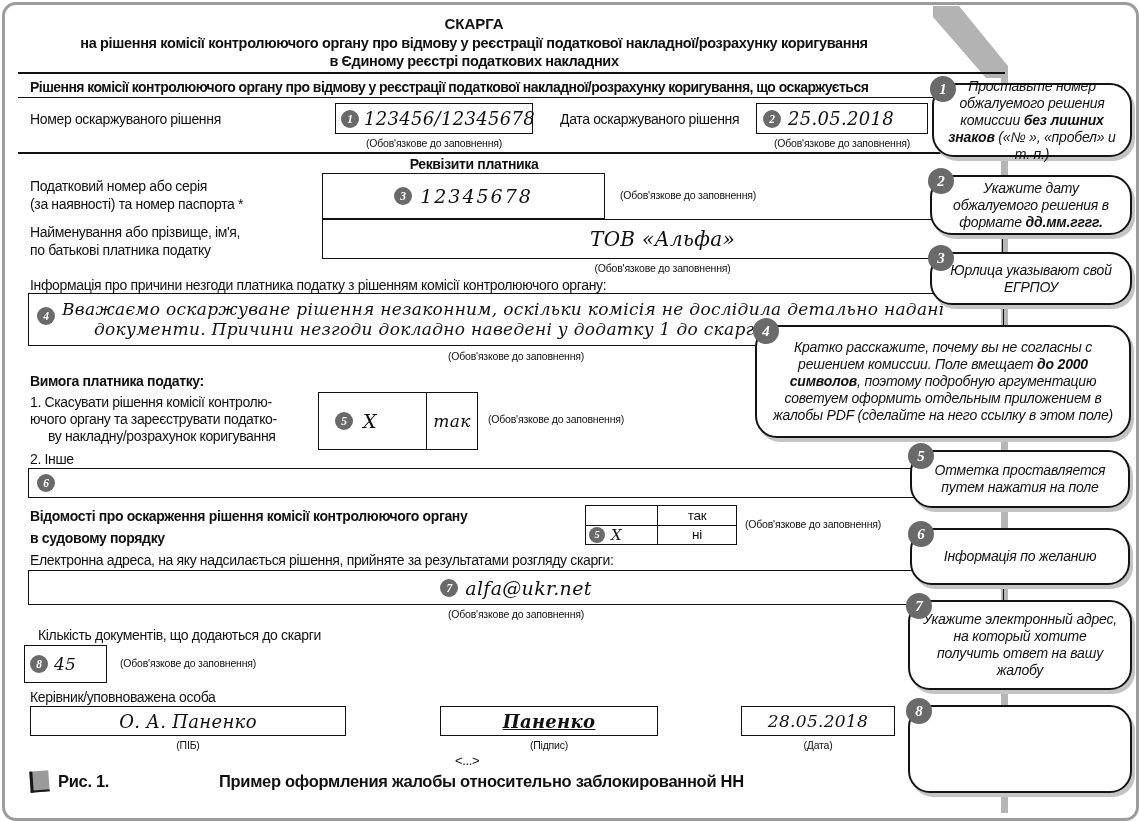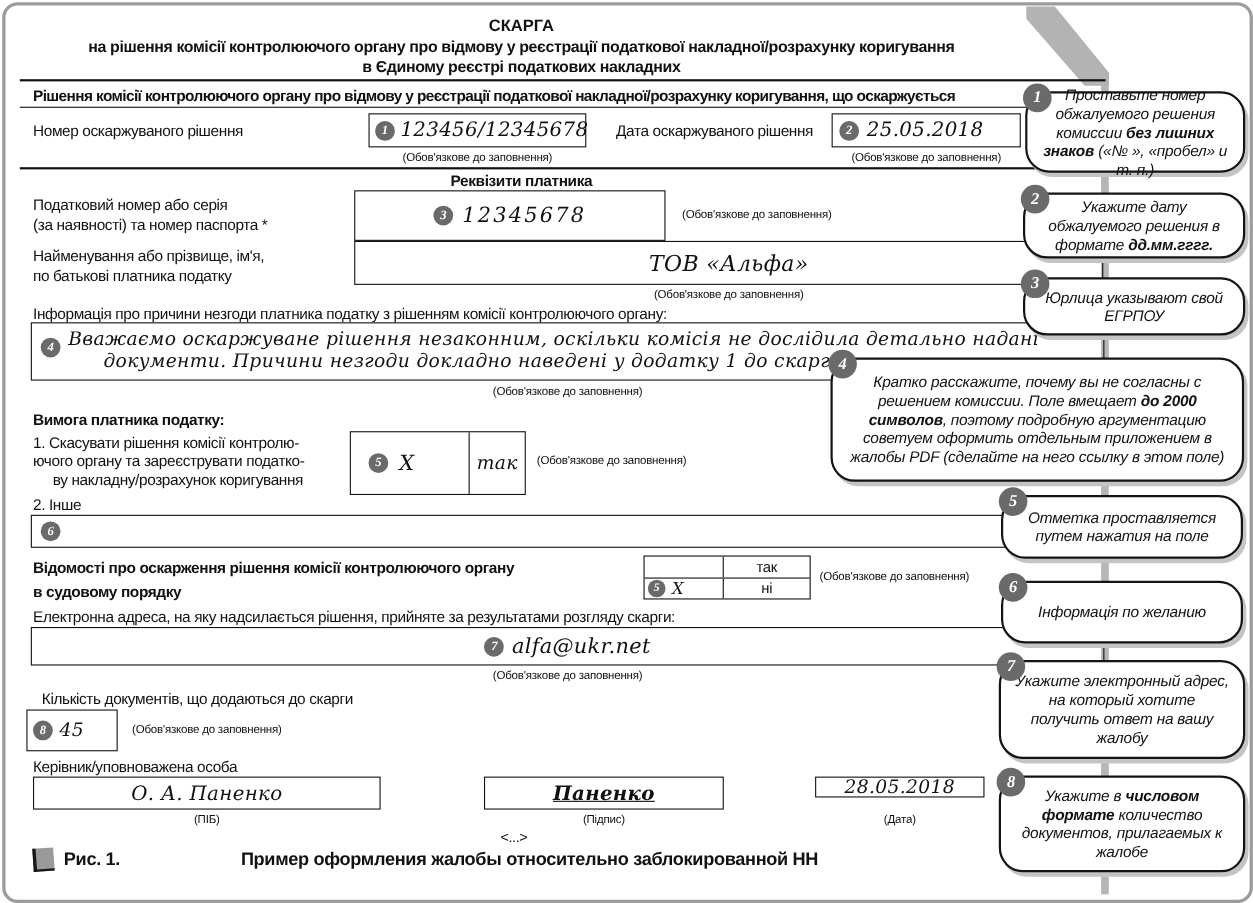--- a/index.html
+++ b/index.html
@@ -141,21 +141,21 @@
 
 <div class="abs formtxt lbl" style="left:30px;top:689px;">Керівник/уповноважена особа</div>
 <div class="abs box" style="left:30px;top:706px;width:316px;height:30px;justify-content:center;">
   <span class="hand" style="font-size:18px;">О. А. Паненко</span>
 </div>
 <div class="abs formtxt small ctr" style="left:30px;top:739px;width:316px;">(ПІБ)</div>
 <div class="abs box" style="left:440px;top:706px;width:218px;height:30px;justify-content:center;">
   <span class="hand b" style="font-size:18px;text-decoration:underline;">Паненко</span>
 </div>
 <div class="abs formtxt small ctr" style="left:440px;top:739px;width:218px;">(Підпис)</div>
-<div class="abs box" style="left:741px;top:706px;width:154px;height:19px;justify-content:center;">
+<div class="abs box" style="left:741px;top:706px;width:154px;height:30px;justify-content:center;">
   <span class="hand" style="font-size:17px;">28.05.2018</span>
 </div>
 <div class="abs formtxt small ctr" style="left:741px;top:739px;width:154px;">(Дата)</div>
 <div class="abs formtxt lbl" style="left:455px;top:752px;font-size:13px;">&lt;...&gt;</div>
 
 <div class="abs figicon" style="left:30px;top:771px;z-index:2;"></div>
 <div class="abs formtxt b" style="left:58px;top:772px;font-size:16.5px;letter-spacing:-0.3px;">Рис. 1.</div>
 <div class="abs formtxt b" style="left:219px;top:772px;font-size:16.5px;letter-spacing:-0.3px;white-space:nowrap;">Пример оформления жалобы относительно заблокированной НН</div>
 
 <div class="callout" style="left:932px;top:83px;width:200px;height:74px;">
@@ -181,14 +181,13 @@
 <div class="callout" style="left:910px;top:528px;width:220px;height:57px;">
   <span class="badge">6</span>
   <span><span>Інформація по желанию</span></span>
 </div>
 <div class="callout" style="left:908px;top:600px;width:224px;height:90px;">
   <span class="badge">7</span>
   <span><span>Укажите электронный адрес, на который хотите получить ответ на вашу жалобу</span></span>
 </div>
 <div class="callout" style="left:908px;top:705px;width:224px;height:88px;">
   <span class="badge">8</span>
-  <span><span>Укажите в </span><b>числовом формате</b><span> количество документов, прилагаемых к жалобе</span></span>
 </div>
 
 </body></html>

